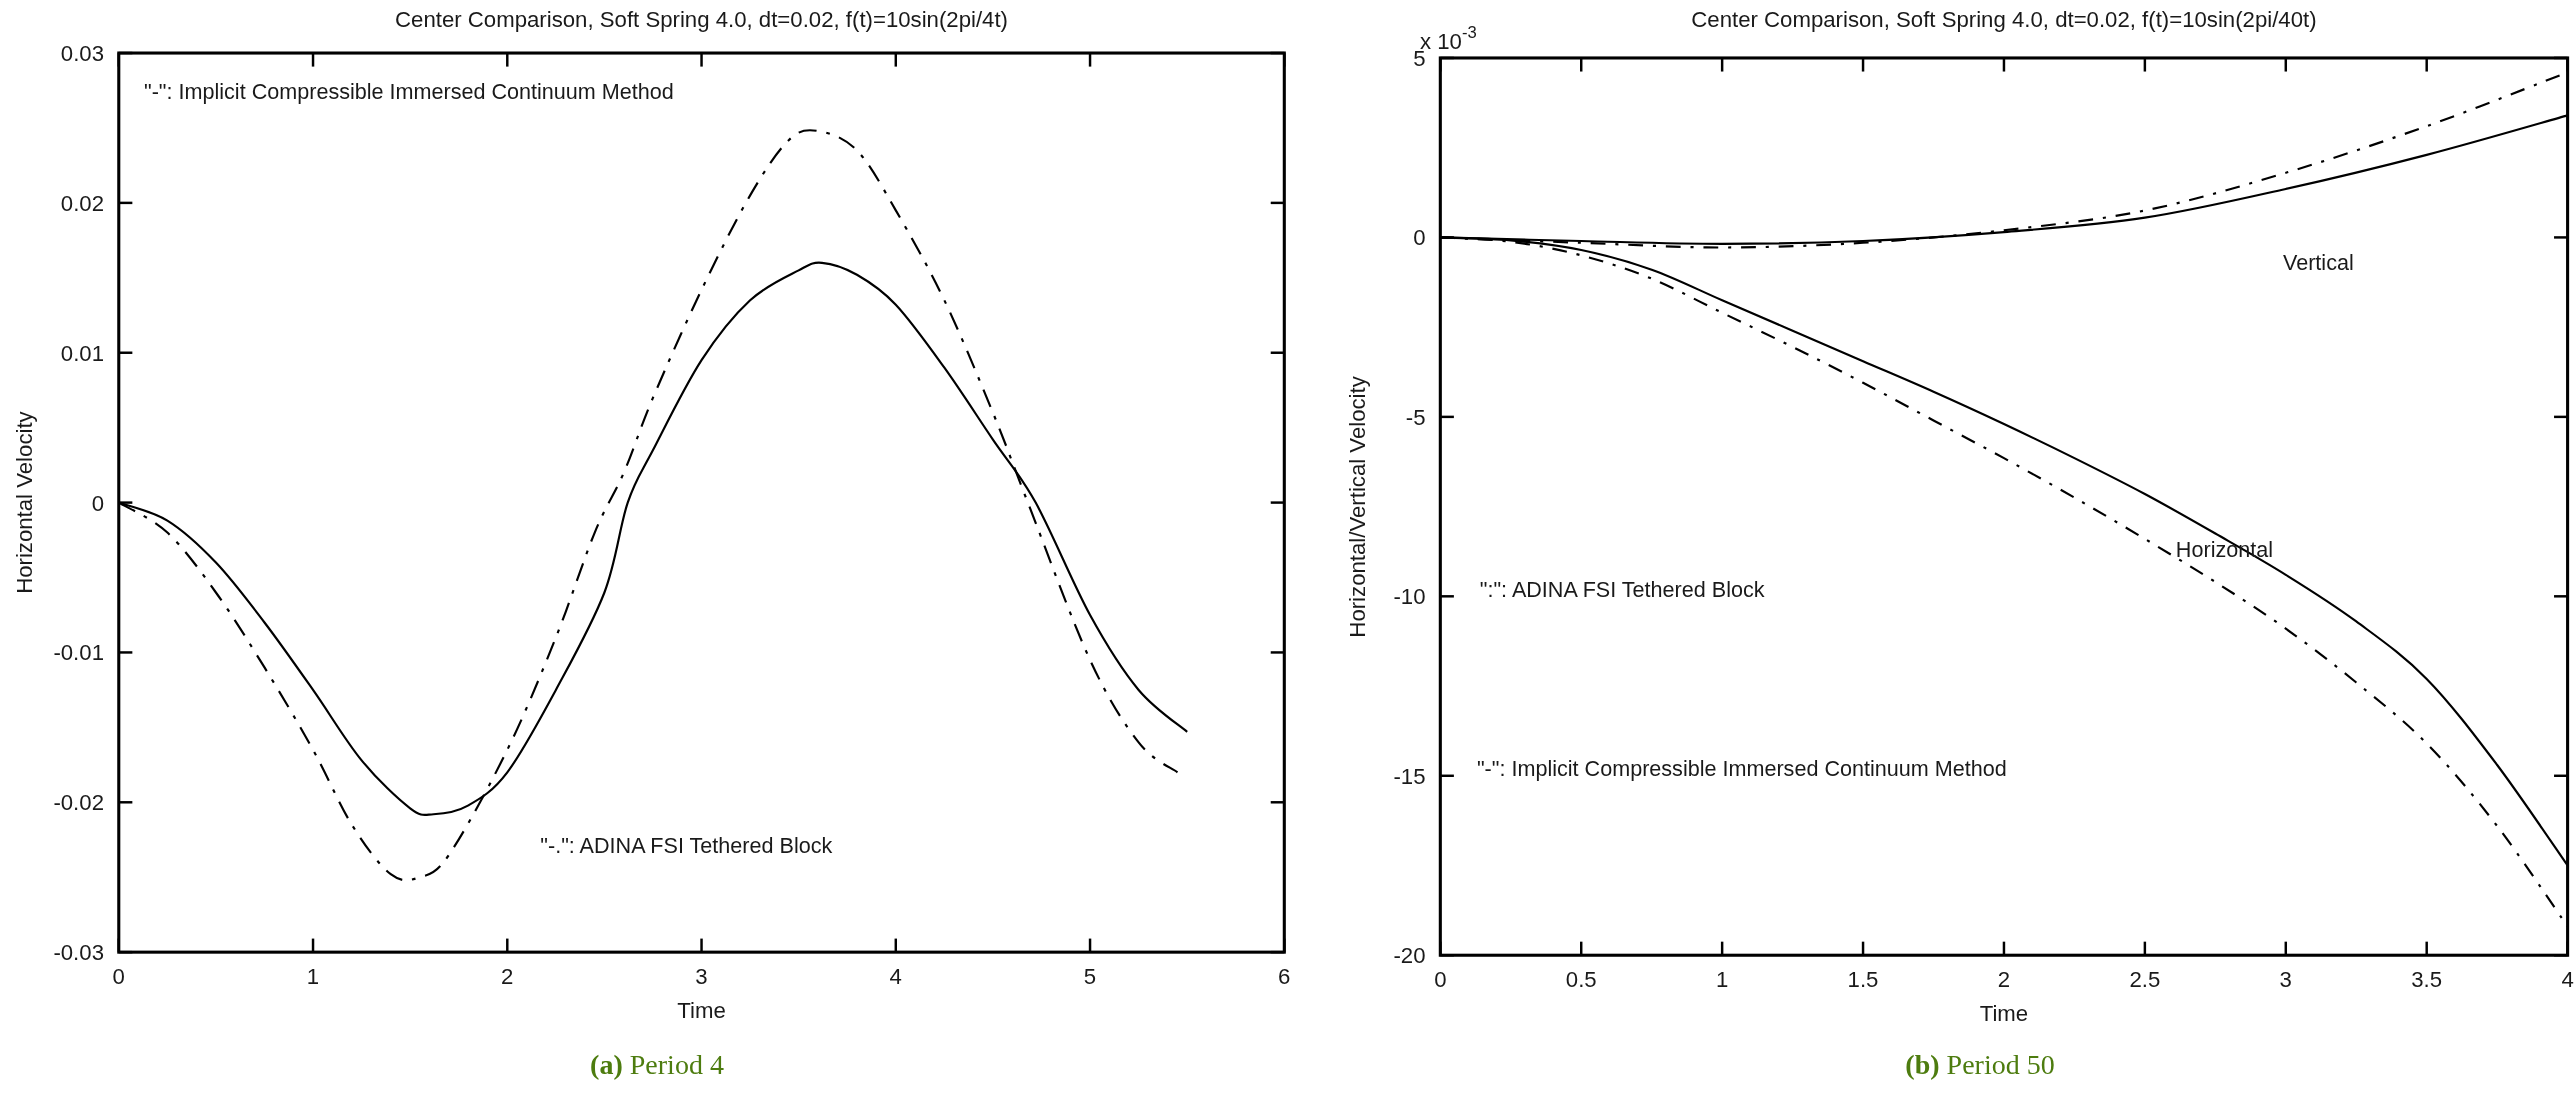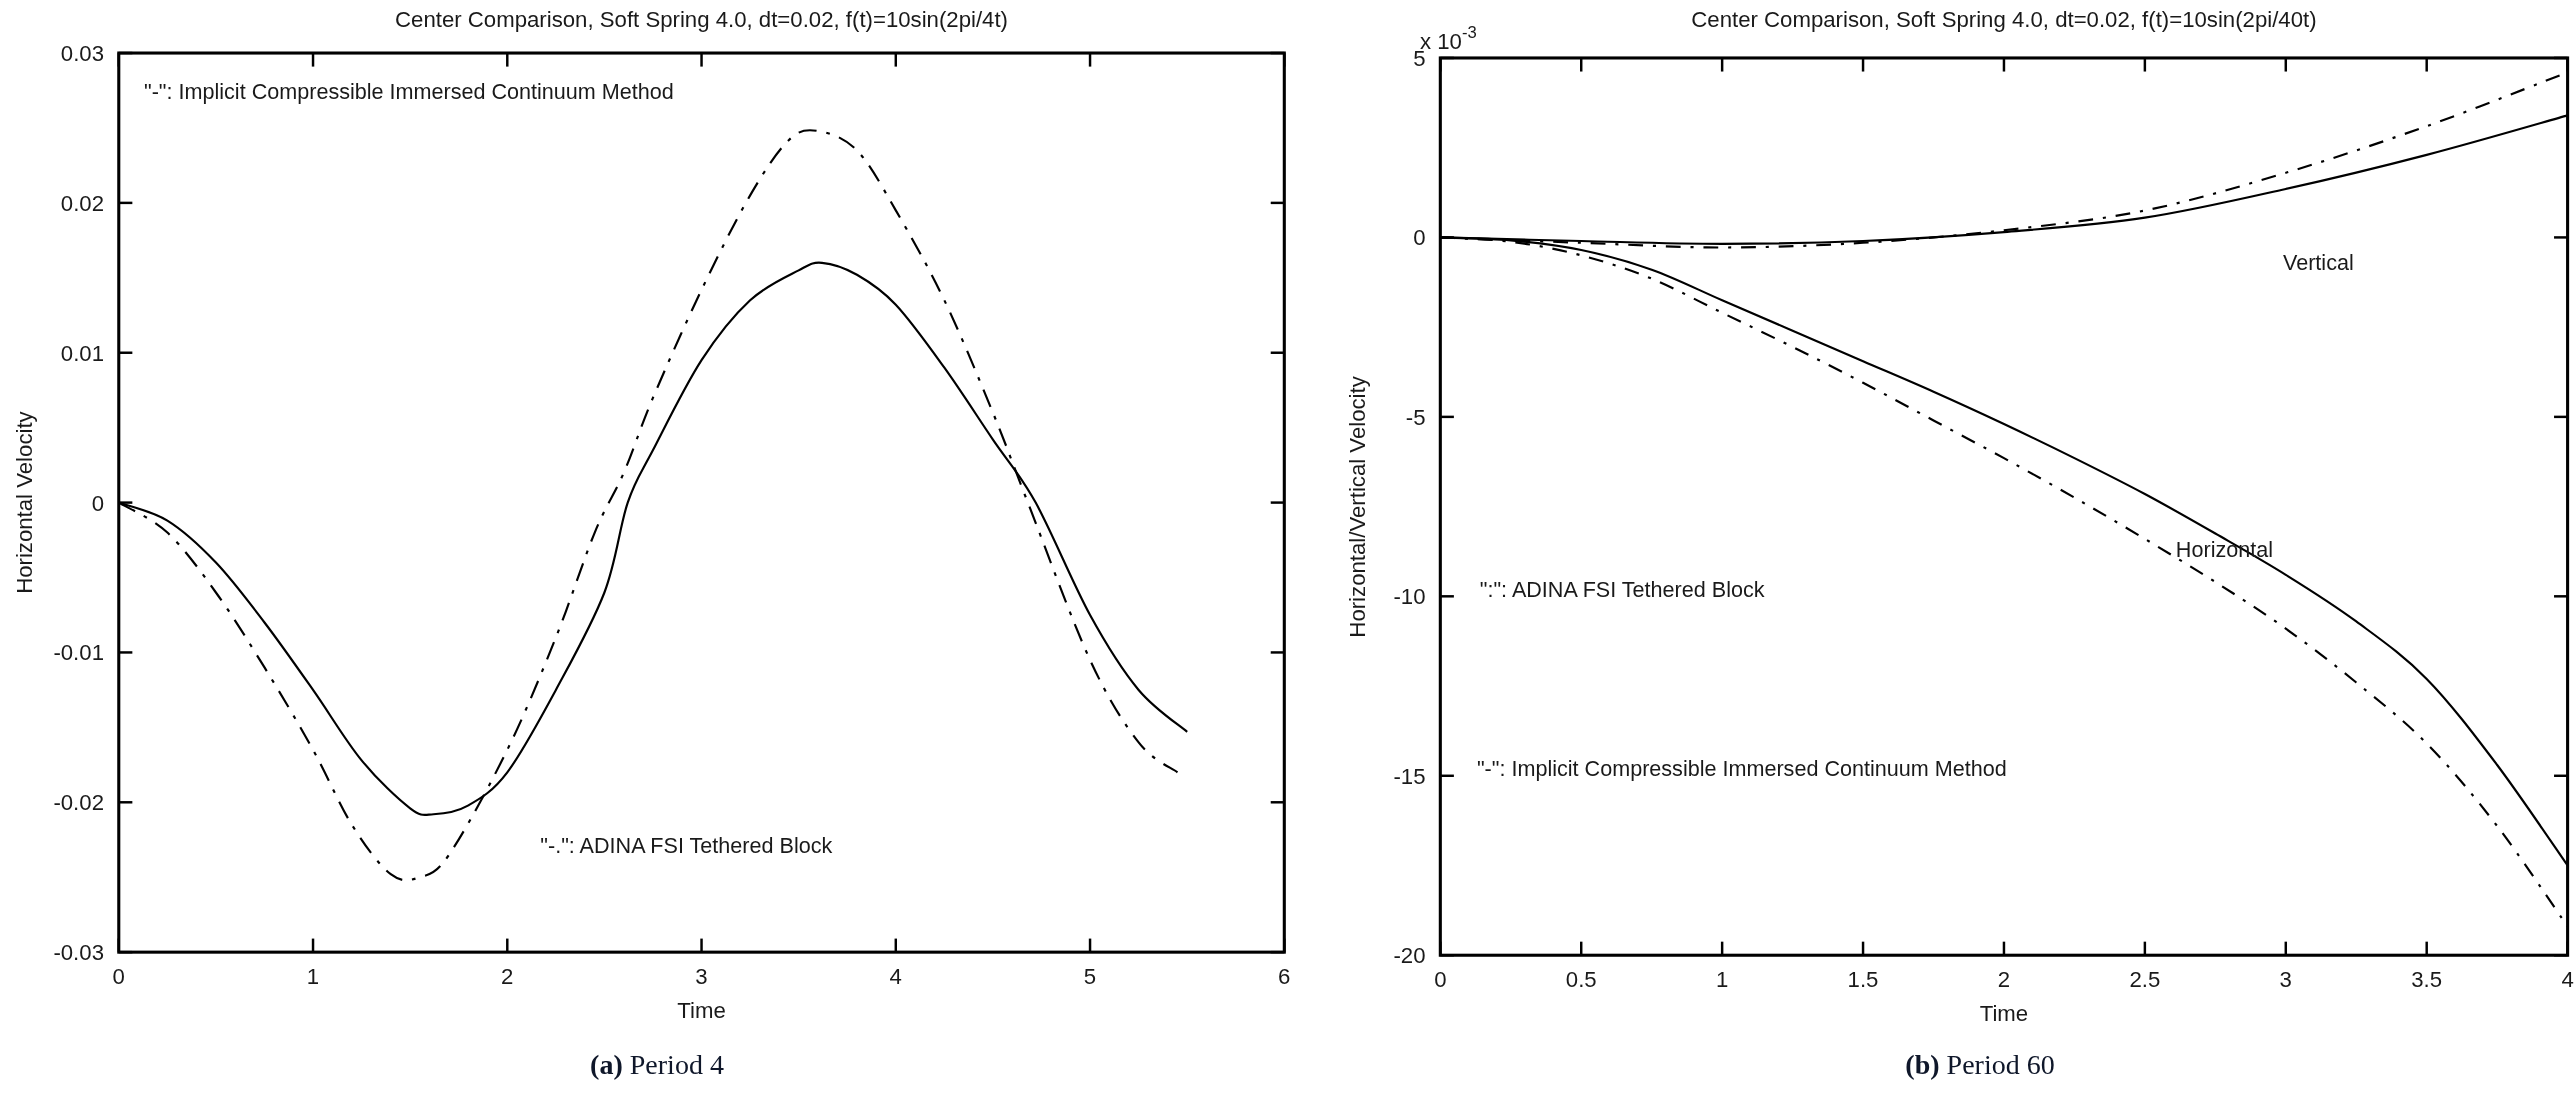--- a/index.html
+++ b/index.html
@@ -23,21 +23,21 @@
   }
   .t { font-size: 36px; }
   .sup { font-size: 27px; }
   .tick-label { font-size: 36px; }
   .annot { font-size: 35px; }
   .caption {
     position: absolute;
     transform: translateX(-50%);
     font-family: "Liberation Serif", serif;
     font-size: 28px;
-    color: #0f172a;
+    color: #4d7c0f;
     white-space: nowrap;
   }
   .cap-bold { font-weight: bold; }
 </style>
 </head>
 <body>
 
 <div class="page">
 
   <svg id="fig" width="2576" height="1102" viewBox="0 0 4176 1787">
@@ -156,16 +156,16 @@
 
     <text class="t" x="52" y="815" text-anchor="middle" transform="rotate(-90 52 815)">Horizontal Velocity</text>
 
     <text class="t" x="2213" y="822" text-anchor="middle" transform="rotate(-90 2213 822)">Horizontal/Vertical Velocity</text>
 
     <text class="t" x="2302" y="80"><tspan>x 10</tspan><tspan class="sup" dy="-18">-3</tspan></text>
   </svg>
 
   <div class="caption" style="left:657px; top:1049px"><span class="cap-bold">(a)</span><span> Period 4</span></div>
 
-  <div class="caption" style="left:1980px; top:1049px"><span class="cap-bold">(b)</span><span> Period 60</span></div>
+  <div class="caption" style="left:1980px; top:1049px"><span class="cap-bold">(b)</span><span> Period 50</span></div>
 
 </div>
 
 
 </body></html>

